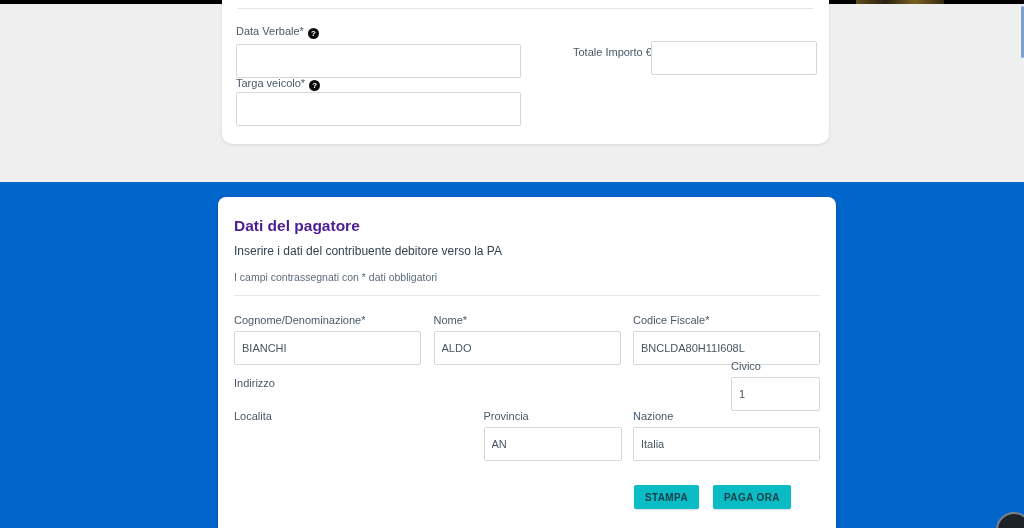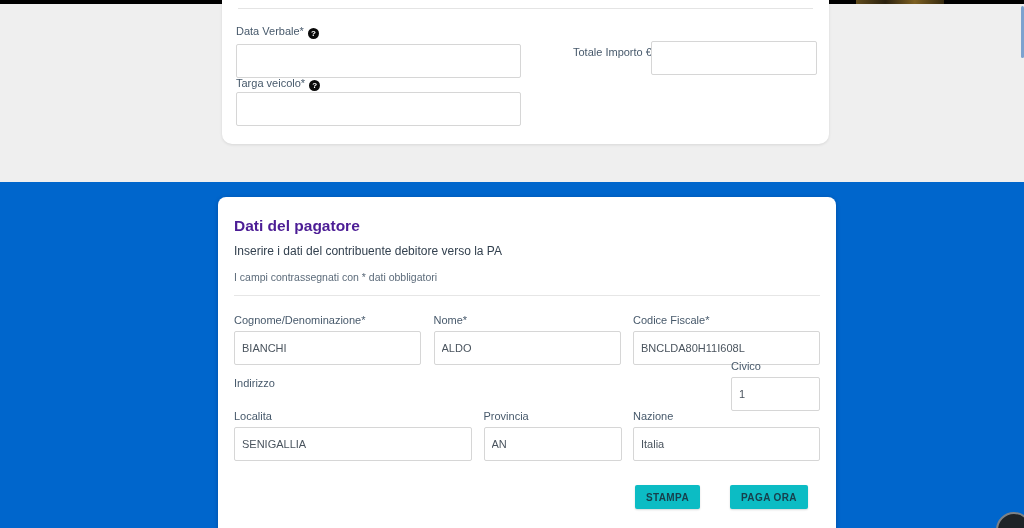--- a/index.html
+++ b/index.html
@@ -143,22 +143,22 @@
 
   .w-third  { width: 187px; }
   .w-wide   { width: 337px; }
   .w-civico { width: 89px; }
   .w-cap    { width: 137px; }
   .w-loc    { width: 238px; }
   .w-prov   { width: 138px; }
 
   
   .button-row {
-    position: absolute; top: 288px; right: 28px;
-    display: flex; gap: 30px;
+    position: absolute; top: 288px; right: 45px;
+    display: flex; gap: 14px;
   }
   .teal-button {
     background: #0cbcc4;
     color: #17404d;
     border: none;
     border-radius: 2px;
     font-family: "Liberation Sans", "DejaVu Sans", sans-serif;
     font-size: 10px;
     font-weight: bold;
     letter-spacing: .4px;
@@ -245,21 +245,20 @@
       </div>
       <div class="form-field w-civico">
         <span class="field-label">Civico</span>
         <input class="text-input" type="text" value="1" style="">
       </div>
     </div>
 
     <div class="form-row row-3">
       <div class="form-field w-loc">
         <span class="field-label">Localita</span>
-        <input class="text-input" type="text" value="SENIGALLIA" style="">
       </div>
       <div class="form-field w-prov">
         <span class="field-label">Provincia</span>
         <input class="text-input" type="text" value="AN" style="">
       </div>
       <div class="form-field w-third">
         <span class="field-label">Nazione</span>
         <input class="text-input" type="text" value="Italia" style="">
       </div>
     </div>

